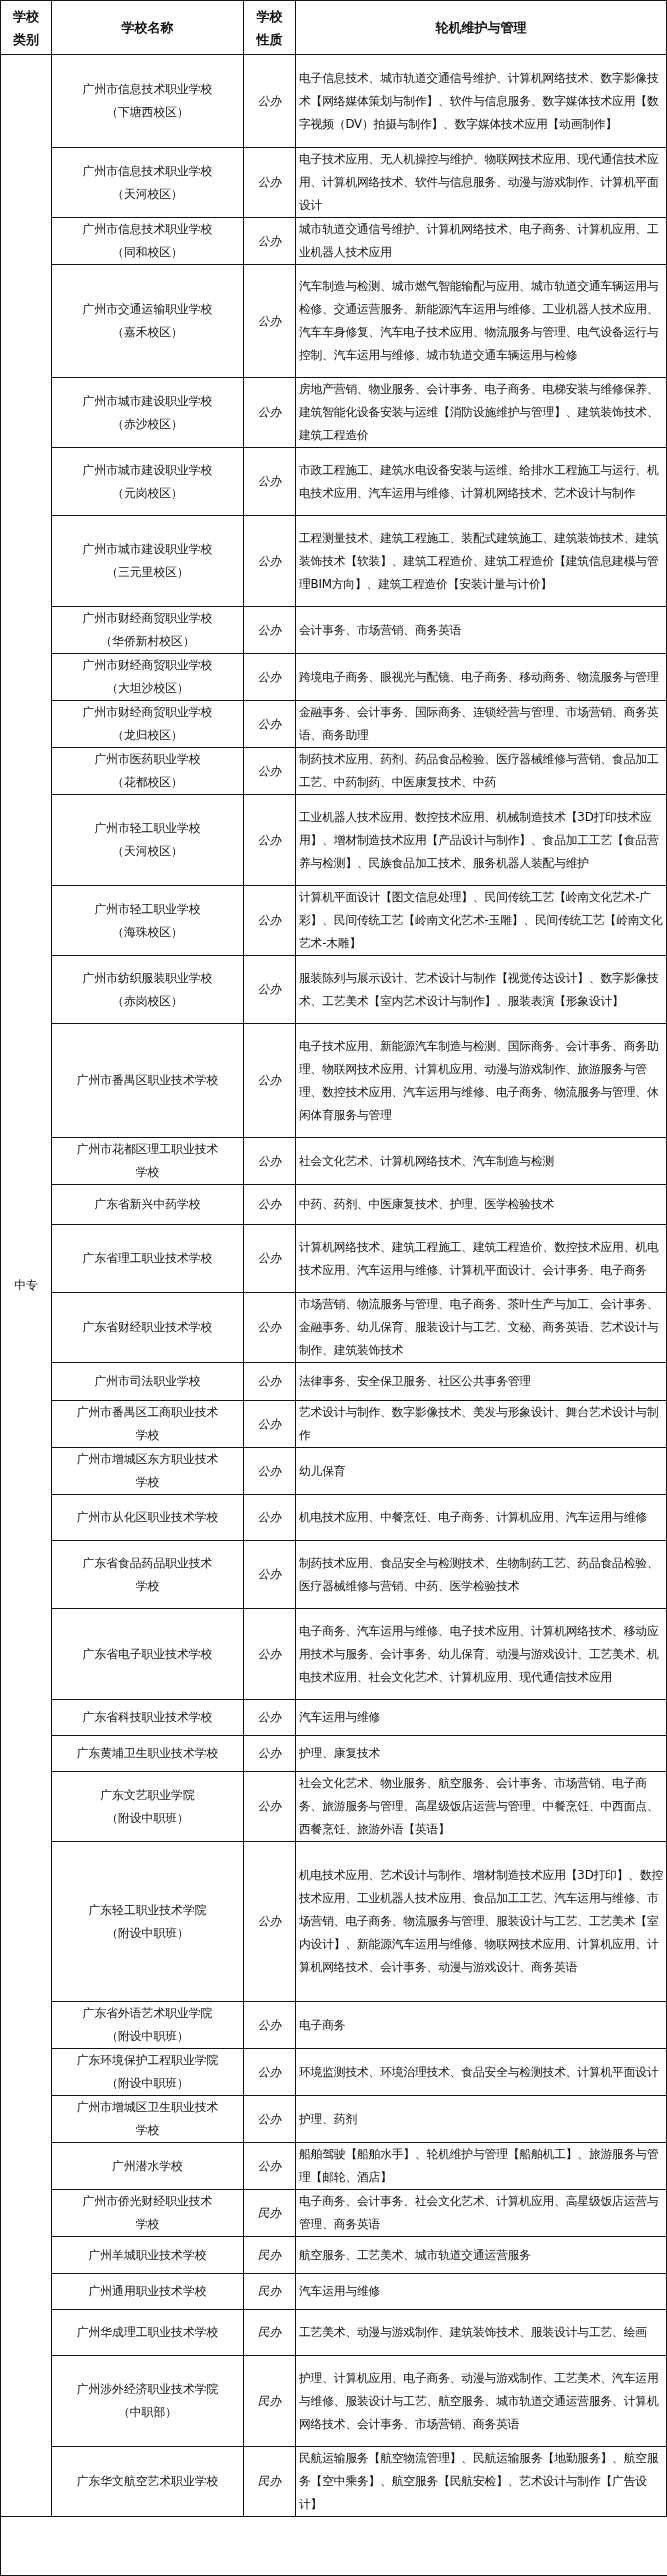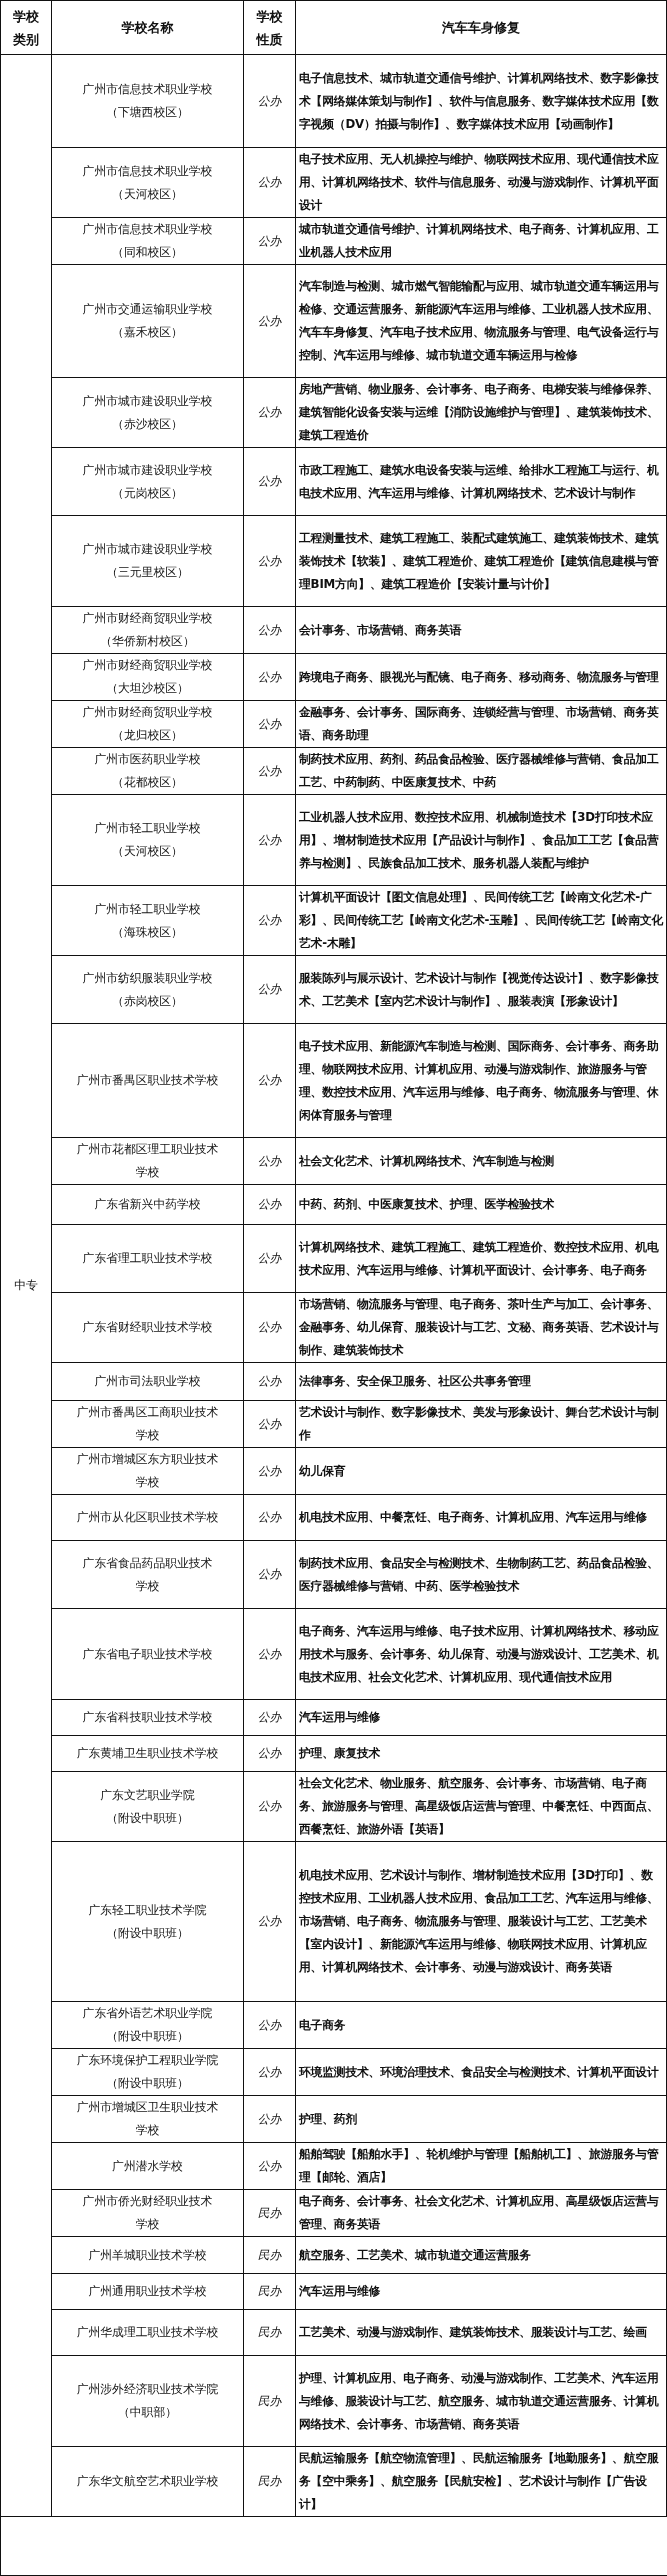--- a/index.html
+++ b/index.html
@@ -30,21 +30,21 @@
     font-weight: bold;
     font-size: 13px;
     text-align: center;
     border-bottom: 1.5px solid #111;
     height: 54px;
     line-height: 23px;
   }
   td.cat { text-align: center; font-size: 13px; }
   td.name { text-align: center; padding: 0 3px; }
   td.nature { text-align: center; font-style: italic; }
-  td.majors { text-align: left; padding: 0 2.3px 0 3px; letter-spacing: -0.2px; font-weight: bold; }
+  td.majors { text-align: left; padding: 0 2.3px 0 3px; letter-spacing: -0.2px; }
   tbody tr:last-child td { border-bottom: 1.5px solid #111; margin-top: 27px; }
   .name-line { display: block; }
 </style>
 </head>
 <body>
 
 <div class="frame"></div>
 
 <table class="sheet">
   <colgroup>
@@ -57,21 +57,21 @@
     <tr>
       <th>
         <span class="name-line">学校</span>
         <span class="name-line">类别</span>
       </th>
       <th>学校名称</th>
       <th>
         <span class="name-line">学校</span>
         <span class="name-line">性质</span>
       </th>
-      <th>汽车车身修复</th>
+      <th>轮机维护与管理</th>
     </tr>
   </thead>
   <tbody id="table-body">
       <tr style="height: 93px;">
         <td class="cat" rowspan="39">中专</td>
         <td class="name">
           <span class="name-line">广州市信息技术职业学校</span>
           <span class="name-line">（下塘西校区）</span>
         </td>
         <td class="nature">公办</td>

